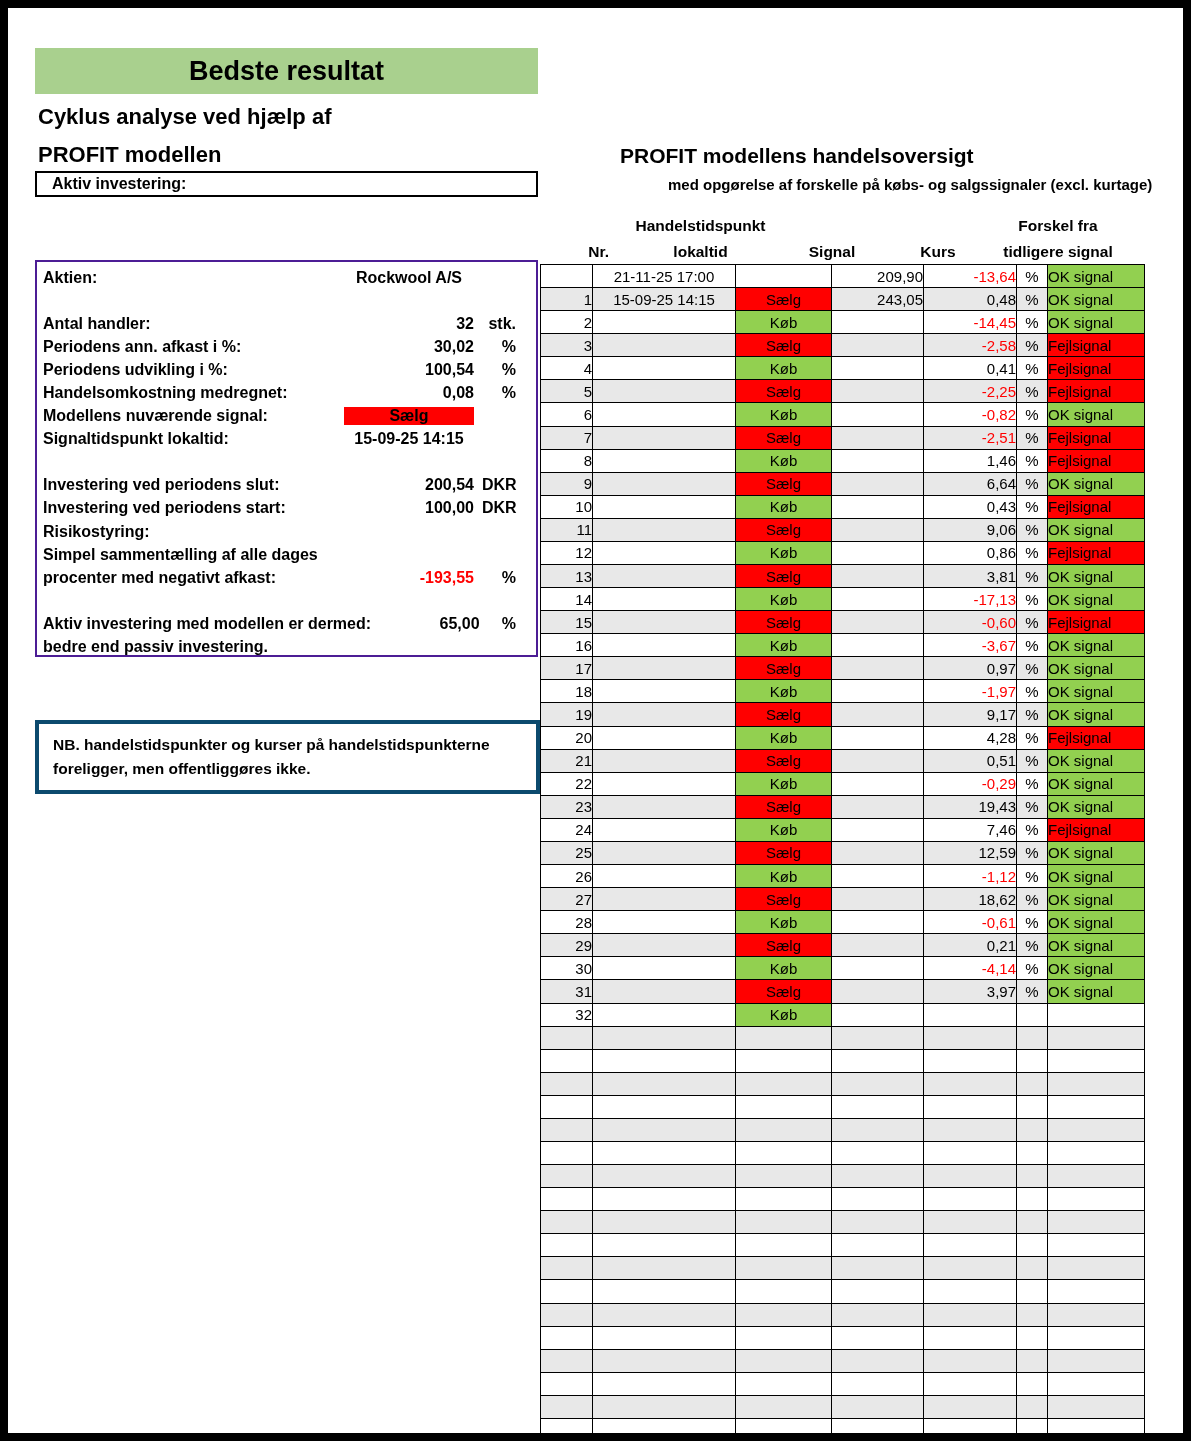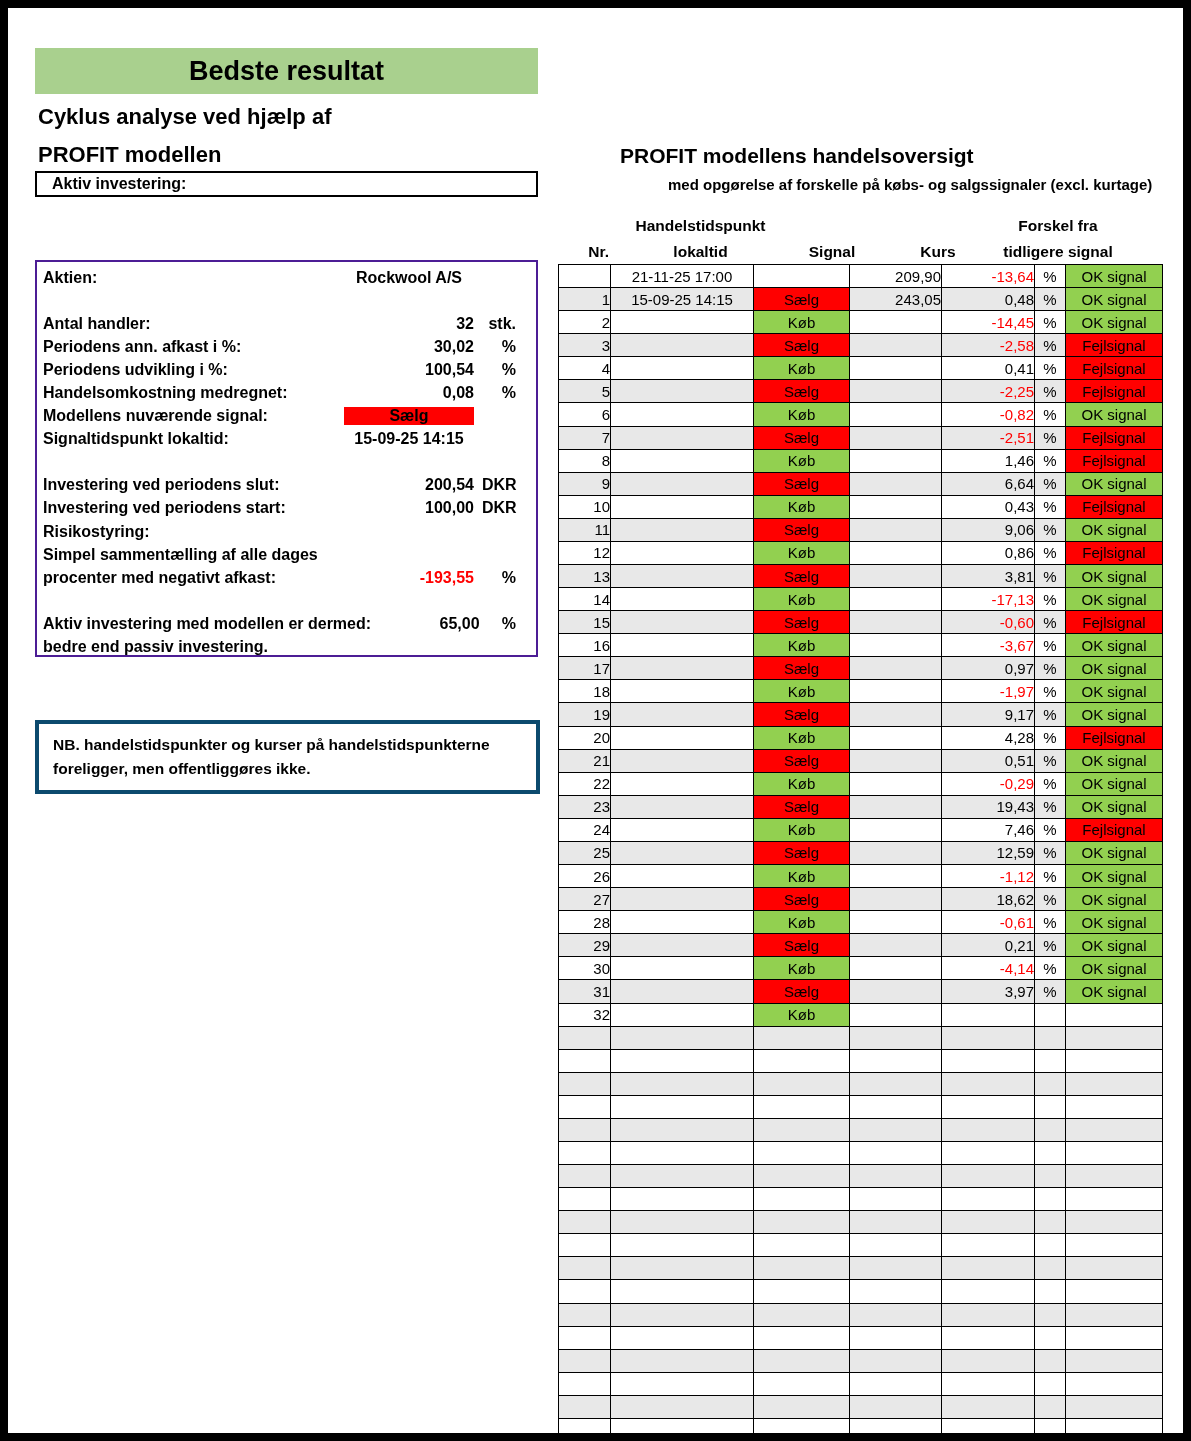--- a/index.html
+++ b/index.html
@@ -38,32 +38,32 @@
 
   
   .r-title{left:612px;top:136px;font-size:21px;font-weight:bold;}
   .r-subtitle{left:612px;top:168px;font-size:15px;font-weight:bold;margin-left:48px;}
 
   .thead{left:557px;top:203px;width:604px;font-size:15.5px;font-weight:bold;}
   .hrow{display:grid;grid-template-columns:52px 143px 96px 92px 124px 97px;height:26px;align-items:end;gap:12px;}
   .hcell{text-align:center;padding-bottom:2px;white-space:nowrap;}
   .hcell.right{text-align:right;padding-right:8px;}
 
-  table.trades{left:550px;top:256px;position:absolute;border-collapse:collapse;table-layout:fixed;width:604px;}
+  table.trades{left:532px;top:256px;position:absolute;border-collapse:collapse;table-layout:fixed;width:604px;}
   table.trades td{border:1.5px solid #000;height:23.08px;padding:0;font-size:15px;overflow:hidden;
     white-space:nowrap;box-sizing:border-box;}
   tr.shaded td{background:var(--row-gray);}
   td.c-nr{text-align:right;padding-right:8px;}
   td.c-time{text-align:center;}
   td.c-signal{text-align:center;}
   td.c-kurs{text-align:right;padding-right:6px;}
   td.c-diff{text-align:right;padding-right:6px;}
   td.c-diff.neg{color:var(--neg-red);}
   td.c-pct{text-align:center;}
-  td.c-status{text-align:center;}
+  td.c-status{}
   td.sig-buy{background:var(--buy-green) !important;}
   td.sig-sell{background:var(--sell-red) !important;}
   td.st-ok{background:var(--buy-green) !important;}
   td.st-fail{background:var(--sell-red) !important;}
 </style>
 </head>
 <body>
 
 <div class="page">
 

